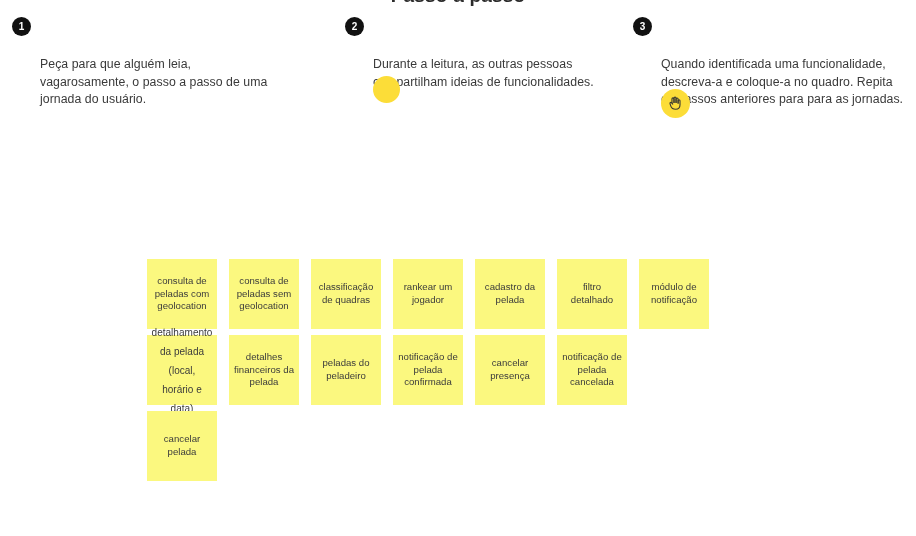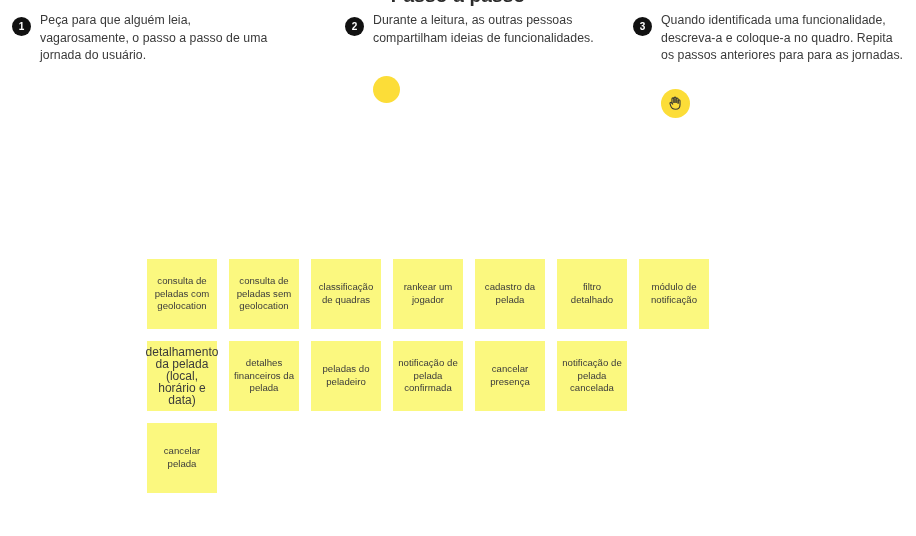--- a/index.html
+++ b/index.html
@@ -68,20 +68,21 @@
     font-weight: 700;
     line-height: 19px;
     text-align: center;
   }
   .instruction-text {
     margin-left: 28px;
     font-size: 12.3px;
     line-height: 17.5px;
     color: #3a3a3a;
     letter-spacing: .05px;
+    margin-top: 44px;
   }
 
   .token {
     position: absolute;
     border-radius: 50%;
     background: #fcdd38;
   }
   .token.plain {
     left: 28px;
     top: 64px;
@@ -102,40 +103,40 @@
   
   #board {
     position: absolute;
     left: 147px;
     top: 259px;
     width: 660px;
   }
   .note-row {
     display: flex;
     gap: 12px;
-    margin-bottom: 12px;
+    margin-bottom: 6px;
   }
   .note {
     width: 70px;
     height: 70px;
     background: #fbf87f;
     display: flex;
     align-items: center;
     justify-content: center;
     text-align: center;
     padding: 3px 5px;
     box-sizing: border-box;
     font-size: 9.6px;
     line-height: 12.6px;
     color: #3b3b3b;
     letter-spacing: .02px;
   }
   .note.small-text {
-    font-size: 12px;
-    line-height: 12px;
+    font-size: 10px;
+    line-height: 19px;
   }
   .note span { display: block; }
 </style>
 </head>
 <body>
 
 <div id="title-remnant">
   <span>Passo a passo</span>
 </div>
 

